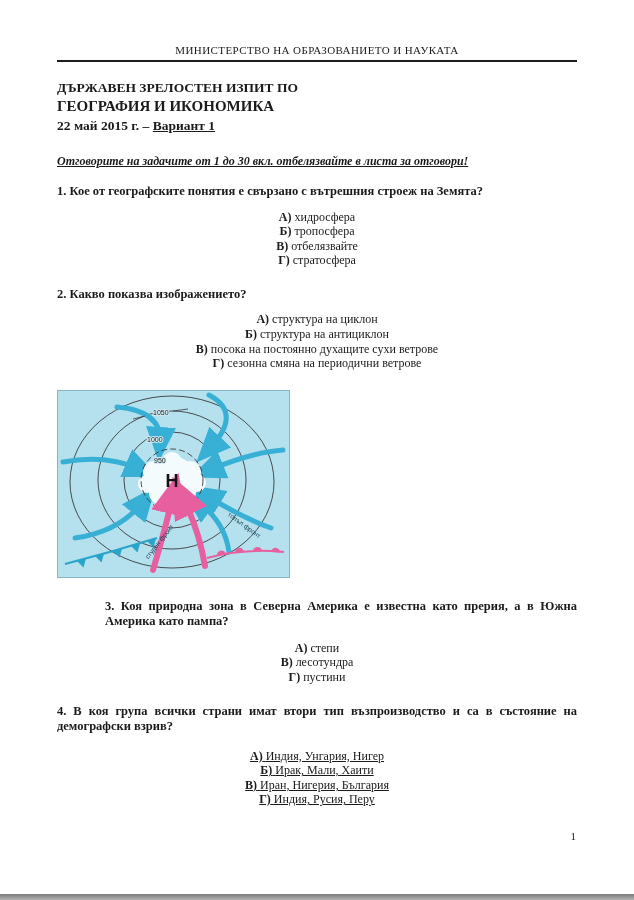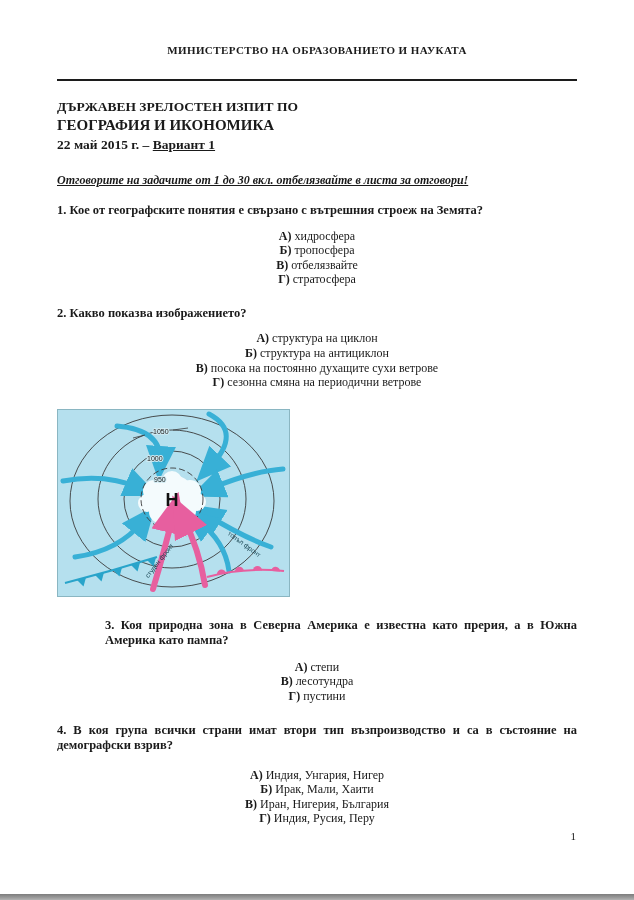--- a/index.html
+++ b/index.html
@@ -8,24 +8,24 @@
     width:634px;height:900px;
     background:#ffffff;
     margin:0 auto;
     overflow:hidden;
     font-family:"Liberation Serif", serif;
     color:#1a1a1a;
   }
   .doc{padding:44px 57px 0 57px;}
   .ministry{
     text-align:center;
-    font-weight:bold;
+    font-weight:normal;
     font-size:11px;
     letter-spacing:.4px;
-    padding-bottom:23px;
+    padding-bottom:4px;
     border-bottom:2px solid #1c1c1c;
     margin-bottom:17px;
   }
   .titleblock{text-align:left;margin-bottom:19px;}
   .title-line1{font-weight:bold;font-size:13.5px;line-height:18px;}
   .title-line2{font-weight:bold;font-size:15px;line-height:19px;}
   .title-line3{font-weight:bold;font-size:13.5px;line-height:19px;}
   .variant{text-decoration:underline;}
   .instruction{
     font-weight:bold;font-style:italic;
@@ -39,21 +39,21 @@
     line-height:15.5px;
     text-align:justify;
     margin:0 0 10px 0;
   }
   .options{margin:0 0 19px 0;text-align:center;}
   .opt{font-size:12px;line-height:14.6px;}
   .opt .letter{font-weight:bold;}
   .figure-wrap{margin:5px 0 17px 0;}
   .q3gap{margin-bottom:11px;margin-left:48px;}
   .q4gap{margin-bottom:14px;}
-  .opts-last{margin-bottom:0;}
+  .opts-last{margin-bottom:0;text-decoration:underline;}
   .pagenum{
     position:absolute;
     top:830px;right:58px;
     font-size:11px;
   }
   .bottom-bar{
     position:absolute;
     left:0;right:0;bottom:0;
     height:6px;
     background:linear-gradient(180deg,#7d7d7d 0%,#989898 55%,#b3b3b3 100%);

